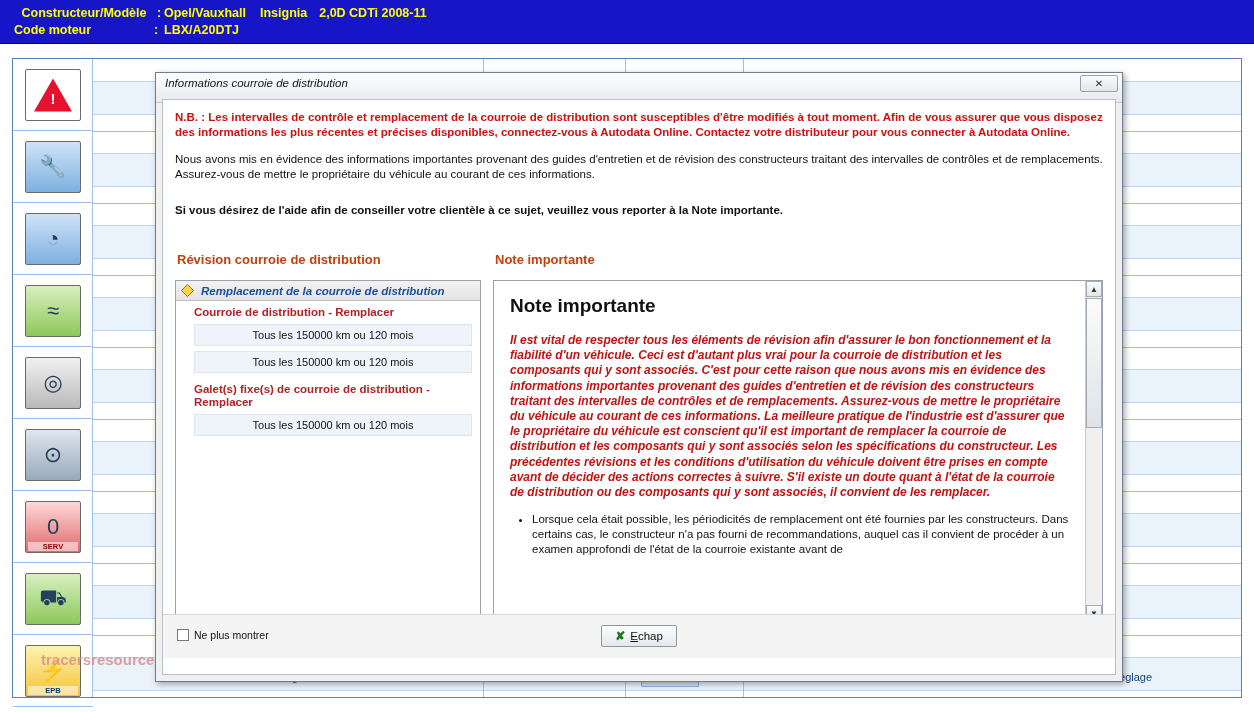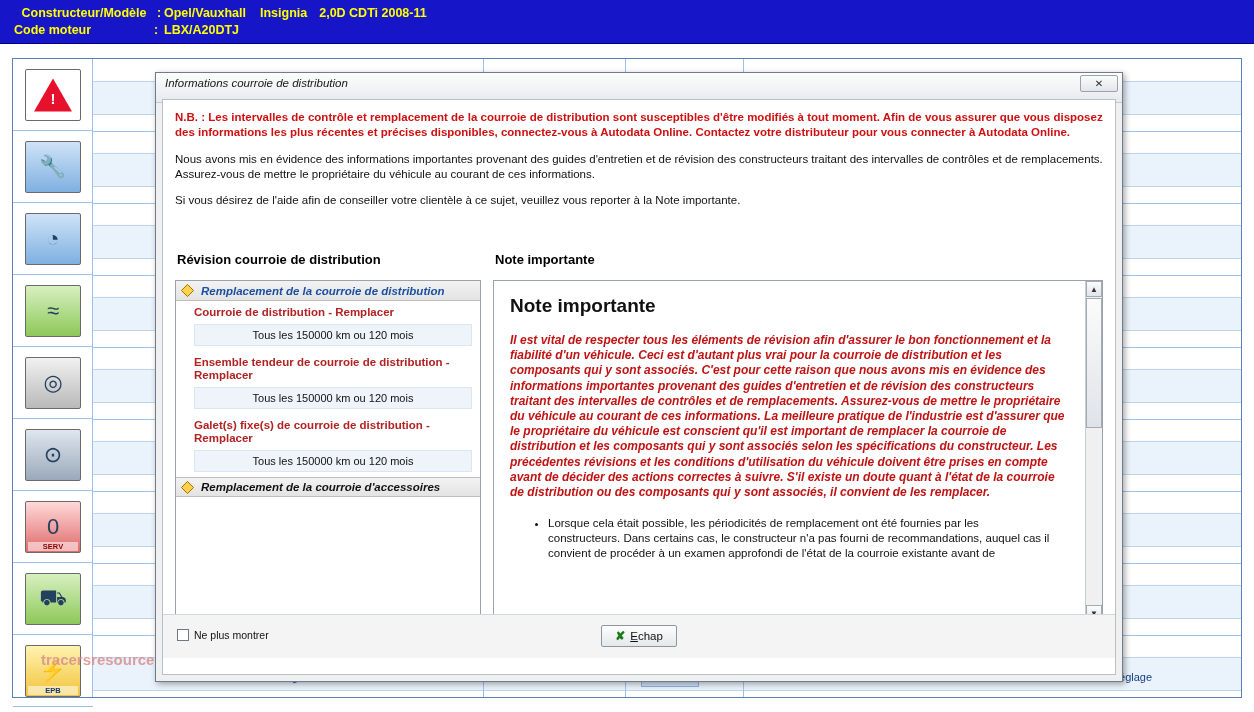--- a/index.html
+++ b/index.html
@@ -182,36 +182,36 @@
     color: #d01010;
     font-size: 11.5px;
     font-weight: bold;
     line-height: 15px;
     margin-bottom: 12px;
   }
   .notice-p {
     color: #111111;
     font-size: 11.5px;
     line-height: 15px;
-    margin-bottom: 11px;
-  }
-  .notice-p.last { margin-bottom: 12px; }
+    margin-bottom: 21px;
+  }
+  .notice-p.last { margin-bottom: 12px; font-weight: bold; }
 
   
   .panes {
     position: absolute; left: 0; right: 0; top: 152px; bottom: 46px;
   }
   .pane-left {
     position: absolute; left: 12px; top: 0; width: 306px; bottom: 6px;
   }
   .pane-right {
     position: absolute; left: 330px; right: 12px; top: 0; bottom: 6px;
   }
   .pane-heading {
-    font-size: 13px; font-weight: bold; color: #000000;
+    font-size: 13px; font-weight: bold; color: #c2410c;
     margin: 0 0 10px 2px;
   }
   .tree {
     position: absolute; left: 0; right: 0; top: 28px; bottom: 0;
     background: #ffffff;
     border: 1px solid #9aa3ad;
     overflow: hidden;
   }
   .tree-node {
     position: relative;
@@ -275,21 +275,21 @@
   .note-italic {
     font-size: 12px; font-style: italic; font-weight: bold;
     color: #c01414; line-height: 15.2px;
     margin-bottom: 12px;
   }
   .note-sub {
     font-size: 12px; font-weight: bold; color: #1a4fa0;
     margin-bottom: 12px;
   }
   .note-ul {
-    margin: 16px; padding-left: 22px;
+    margin: 0; padding-left: 22px;
     font-size: 11.5px; color: #111; line-height: 15px;
   }
   .note-ul li { margin-bottom: 6px; }
 
   
   .vsb {
     position: absolute; right: 0; top: 0; width: 17px; bottom: 0;
     background: #f0f0f0;
     border-left: 1px solid #c6ccd3;
   }
@@ -478,30 +478,25 @@
           <div class="tree">
 
             <div class="tree-node first">
               <span class="bullet"></span>
               <span>Remplacement de la courroie de distribution</span>
             </div>
 
             <div class="tree-sub">Courroie de distribution - Remplacer</div>
             <div class="tree-val">Tous les 150000 km ou 120 mois</div>
 
-            <div class="tree-sub">Ensemble tendeur de courroie de distribution - Remplacer</div>
             <div class="tree-val">Tous les 150000 km ou 120 mois</div>
 
             <div class="tree-sub">Galet(s) fixe(s) de courroie de distribution - Remplacer</div>
             <div class="tree-val">Tous les 150000 km ou 120 mois</div>
 
-            <div class="tree-node" style="color:#111;">
-              <span class="bullet"></span>
-              <span>Remplacement de la courroie d'accessoires</span>
-            </div>
 
           </div>
         </div>
 
         <div class="pane-right">
           <div class="pane-heading">Note importante</div>
           <div class="note-box">
             <div class="note-scroll">
               <div class="note-h1">Note importante</div>
               <div class="note-italic">Il est vital de respecter tous les éléments de révision afin d'assurer le bon fonctionnement et la fiabilité d'un véhicule. Ceci est d'autant plus vrai pour la courroie de distribution et les composants qui y sont associés. C'est pour cette raison que nous avons mis en évidence des informations importantes provenant des guides d'entretien et de révision des constructeurs traitant des intervalles de contrôles et de remplacements. Assurez-vous de mettre le propriétaire du véhicule au courant de ces informations. La meilleure pratique de l'industrie est d'assurer que le propriétaire du véhicule est conscient qu'il est important de remplacer la courroie de distribution et les composants qui y sont associés selon les spécifications du constructeur. Les précédentes révisions et les conditions d'utilisation du véhicule doivent être prises en compte avant de décider des actions correctes à suivre. S'il existe un doute quant à l'état de la courroie de distribution ou des composants qui y sont associés, il convient de les remplacer.</div>

